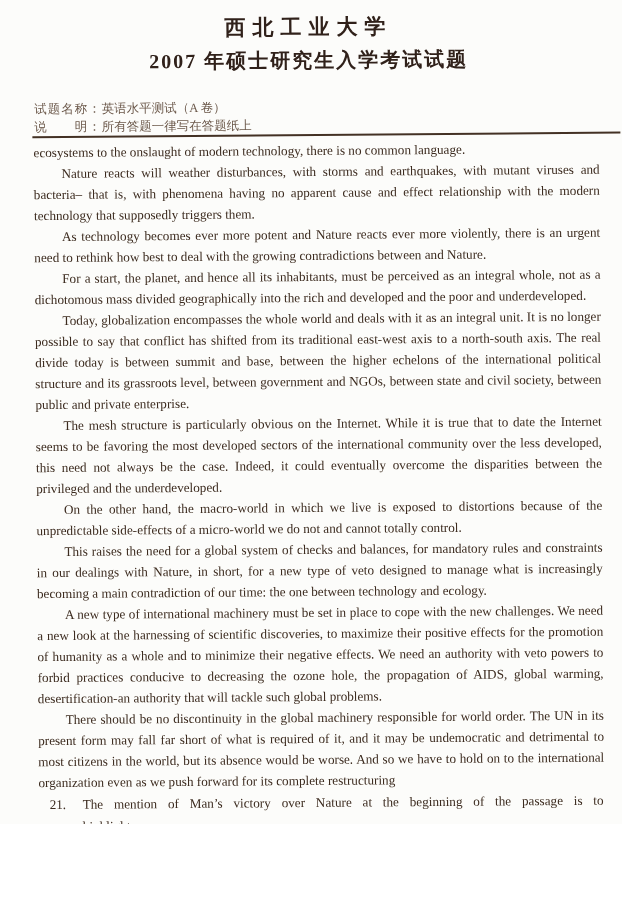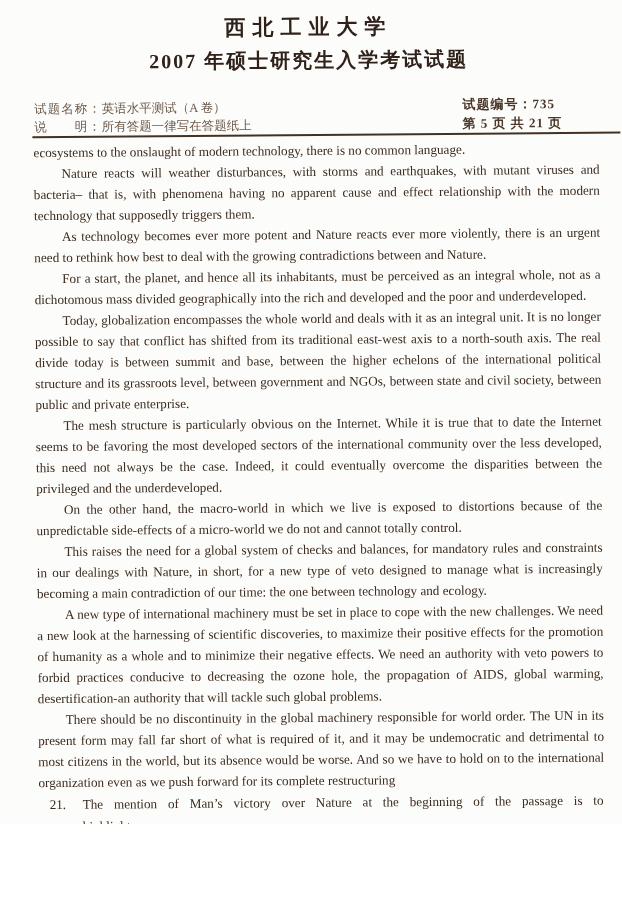--- a/index.html
+++ b/index.html
@@ -86,26 +86,20 @@
 
     <div class="meta">
       <div class="meta-left">
         <div>
           <span class="label">试题名称：</span><span>英语水平测试（A 卷）</span>
         </div>
         <div>
           <span class="label">说　　明：</span><span>所有答题一律写在答题纸上</span>
         </div>
       </div>
-      <div class="meta-right">
-        <div>
-          <span>试题编号：</span><span>735</span>
-        </div>
-        <div>第 5 页 共 21 页</div>
-      </div>
     </div>
 
     <div class="rule"></div>
 
     <div class="passage">
         <p class="noindent">ecosystems to the onslaught of modern technology, there is no common language.</p>
         <p>Nature reacts will weather disturbances, with storms and earthquakes, with mutant viruses and bacteria– that is, with phenomena having no apparent cause and effect relationship with the modern technology that supposedly triggers them.</p>
         <p>As technology becomes ever more potent and Nature reacts ever more violently, there is an urgent need to rethink how best to deal with the growing contradictions between and Nature.</p>
         <p>For a start, the planet, and hence all its inhabitants, must be perceived as an integral whole, not as a dichotomous mass divided geographically into the rich and developed and the poor and underdeveloped.</p>
         <p>Today, globalization encompasses the whole world and deals with it as an integral unit. It is no longer possible to say that conflict has shifted from its traditional east-west axis to a north-south axis. The real divide today is between summit and base, between the higher echelons of the international political structure and its grassroots level, between government and NGOs, between state and civil society, between public and private enterprise.</p>

